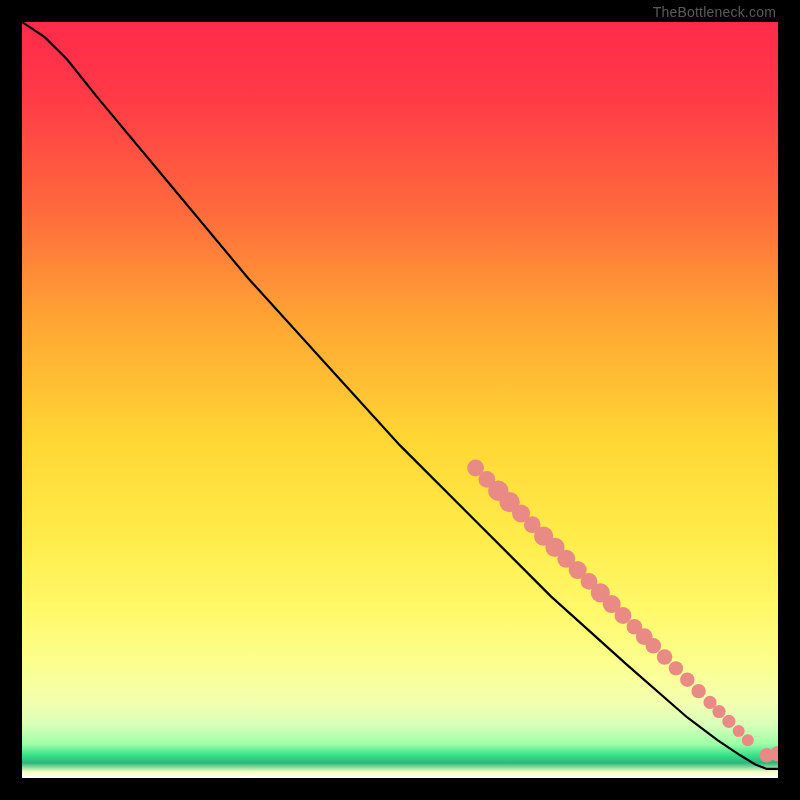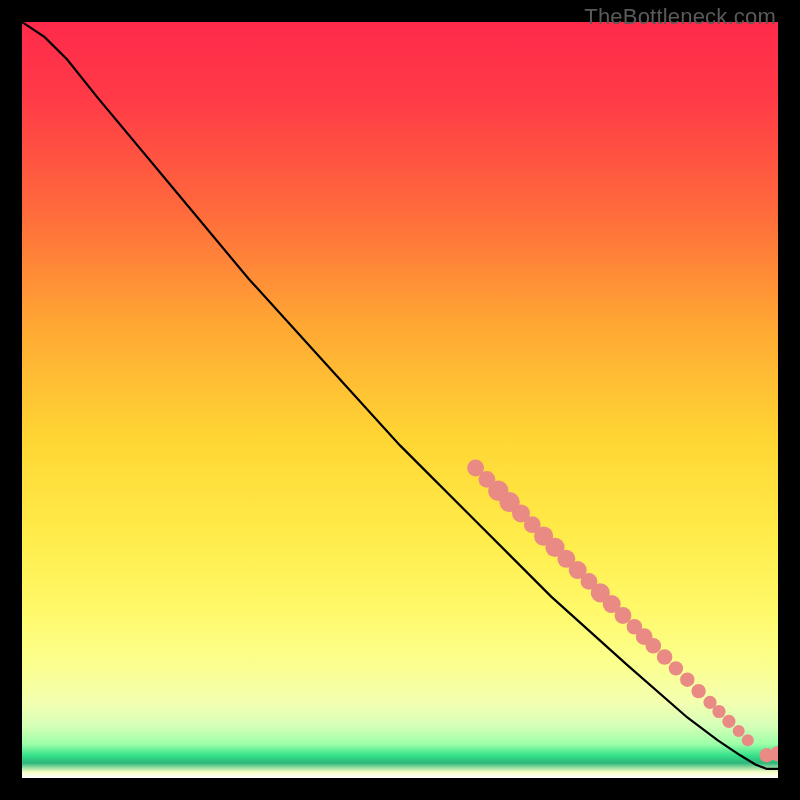--- a/index.html
+++ b/index.html
@@ -33,21 +33,21 @@
       #2cb67a 98%,
       #f6ffc4 99.2%,
       #fff 100%
     );
   }
   .watermark {
     position: absolute;
     top: 4px;
     right: 24px;
     color: #5a5a5a;
-    font-size: 22px;
+    font-size: 14px;
     font-weight: 500;
     letter-spacing: 0.2px;
     user-select: none;
   }
   svg.overlay {
     position: absolute;
     left: 22px;
     top: 22px;
     width: 756px;
     height: 756px;

